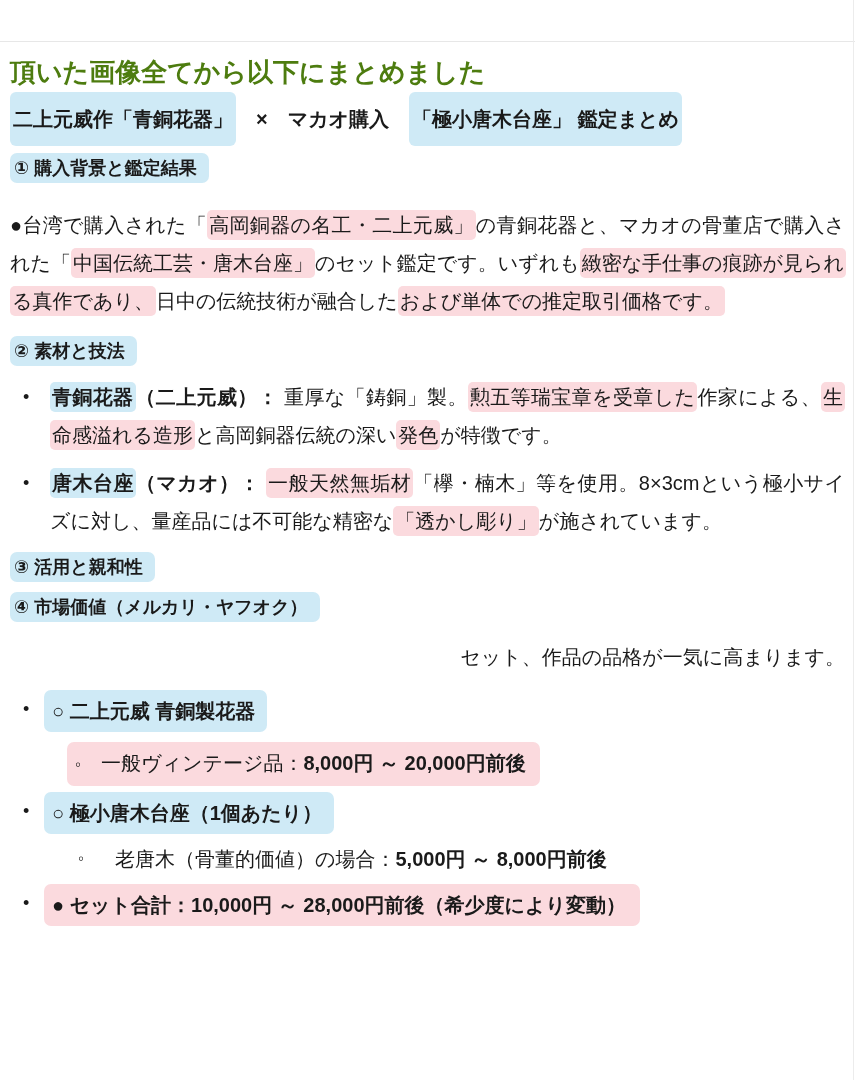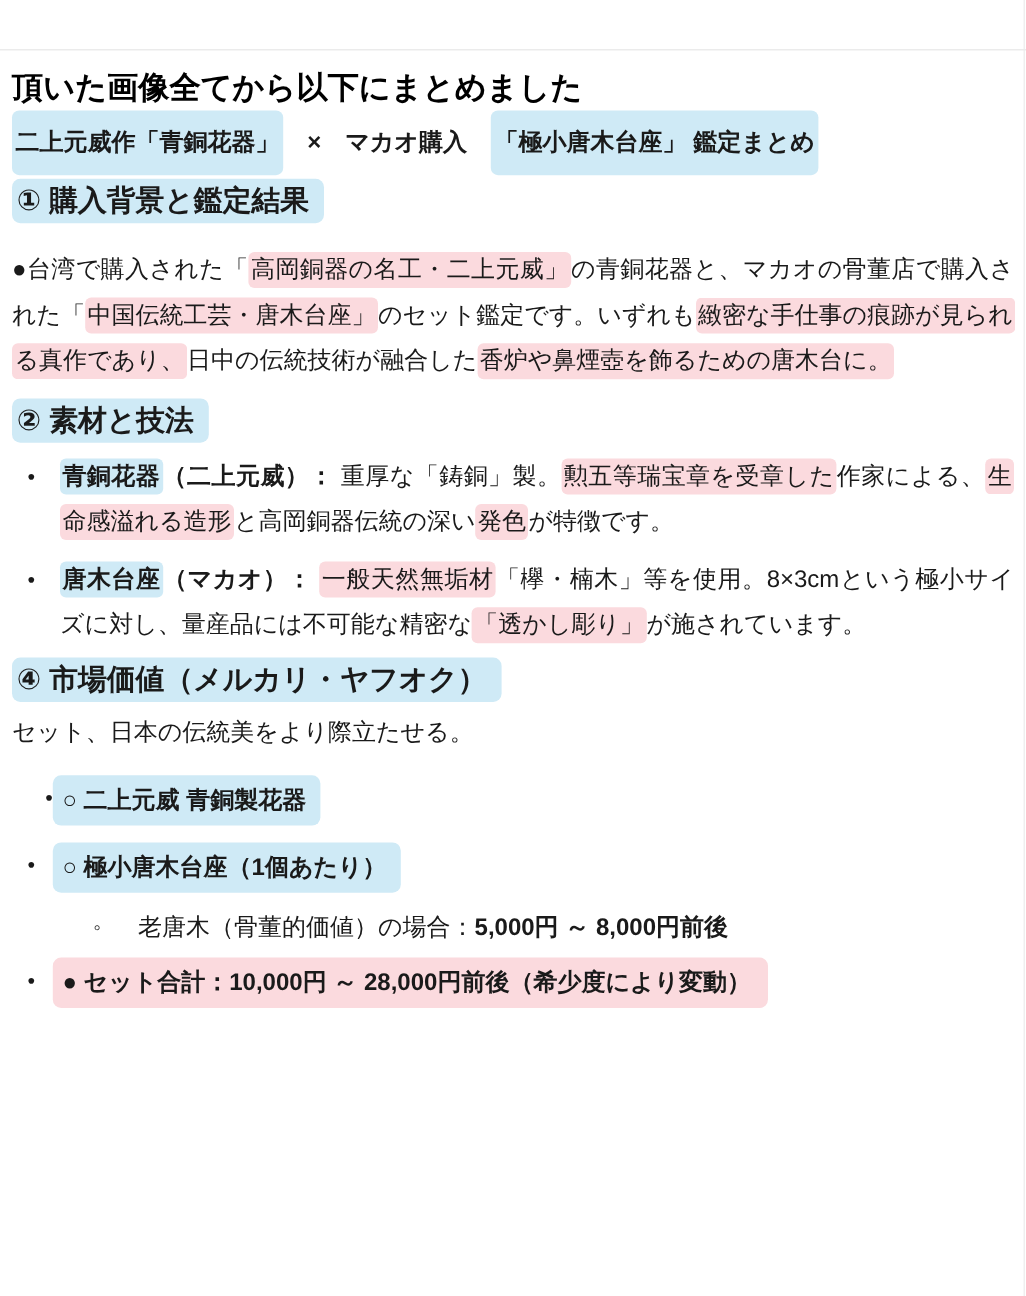--- a/index.html
+++ b/index.html
@@ -10,23 +10,23 @@
     -webkit-font-smoothing:antialiased;
   }
   .topbar{height:41px;border-bottom:1px solid #e7e7e7;position:relative;overflow:hidden;}
   .menu-btn{
     position:absolute;top:-9px;right:16px;border:none;background:none;cursor:pointer;
     color:#8f8f8f;font-size:13px;letter-spacing:5px;padding:0;line-height:1;
     font-family:"Liberation Sans","DejaVu Sans",sans-serif;
   }
   .right-edge{position:absolute;top:0;right:1px;width:1px;height:100%;background:#ececec;}
   .page{padding:0 10px 0 10px;}
-  .title{font-size:26px;line-height:32px;font-weight:700;margin:15px 0 0 0;color:#000000;}
+  .title{font-size:26px;line-height:32px;font-weight:700;margin:15px 0 0 0;color:#4d7c0f;font-family:Liberation Serif, serif;}
   .subtitle{font-size:20px;line-height:30px;font-weight:700;}
-  .heading{font-size:24px;line-height:30px;font-weight:700;}
+  .heading{font-size:18px;line-height:30px;font-weight:700;}
   .para{font-size:20px;line-height:38px;text-align:justify;}
   .li{display:flex;font-size:20px;line-height:38px;}
   .li .ct{text-align:justify;}
   .li .ct.grow{flex:1;}
   .l1 > .mk{width:40px;flex:none;padding-left:13px;box-sizing:border-box;font-size:18px;}
   .l1.has-wrap > .mk{width:34px;}
   .l2{padding-left:57px;}
   .l2 > .mk{width:48px;flex:none;padding-left:11px;box-sizing:border-box;font-size:17px;}
   .seg{white-space:pre-wrap;}
   .b{font-weight:700;}
@@ -62,35 +62,39 @@
 
 <div class="topbar">
   <button class="menu-btn"><span>•••</span></button>
 </div>
 
 <div class="page">
   <h1 class="title">頂いた画像全てから以下にまとめました</h1>
   <div id="content">
       <div class="subtitle"><span class="seg hl-blue b">二上元威作「青銅花器」</span><span class="seg b">　×　マカオ購入　</span><span class="seg hl-blue b">「極小唐木台座」 鑑定まとめ</span></div>
       <div class="heading"><span class="seg hl-blue b">① 購入背景と鑑定結果</span></div>
-      <div class="para"><span class="seg">●台湾で購入された「</span><span class="seg hl-pink">高岡銅器の名工・二上元威」</span><span class="seg">の青銅花器と、マカオの骨董店で購入された「</span><span class="seg hl-pink">中国伝統工芸・唐木台座」</span><span class="seg">のセット鑑定です。いずれも</span><span class="seg hl-pink">緻密な手仕事の痕跡が見られる真作であり、</span><span class="seg">日中の伝統技術が融合した</span><span class="seg hl-pink">香炉や鼻煙壺を飾るための唐木台に。</span></div>
+      <div class="para"><span class="seg">●台湾で購入された「</span><span class="seg hl-pink">高岡銅器の名工・二上元威」</span><span class="seg">の青銅花器と、マカオの骨董店で購入された「</span><span class="seg hl-pink">中国伝統工芸・唐木台座」</span><span class="seg">のセット鑑定です。いずれも</span><span class="seg hl-pink">緻密な手仕事の痕跡が見られる真作であり、</span><span class="seg">日中の伝統技術が融合した</span><span class="seg hl-pink">および単体での推定取引価格です。</span></div>
       <div class="heading"><span class="seg hl-blue b">② 素材と技法</span></div>
       <div class="li l1">
         <span class="mk">•</span>
         <div class="ct grow"><span class="seg hl-blue b">青銅花器</span><span class="seg b">（二上元威）：</span><span class="seg"> 重厚な「鋳銅」製。</span><span class="seg hl-pink">勲五等瑞宝章を受章した</span><span class="seg">作家による、</span><span class="seg hl-pink">生命感溢れる造形</span><span class="seg">と高岡銅器伝統の深い</span><span class="seg hl-pink">発色</span><span class="seg">が特徴です。</span></div>
       </div>
       <div class="li l1">
         <span class="mk">•</span>
         <div class="ct grow"><span class="seg hl-blue b">唐木台座</span><span class="seg b">（マカオ）：</span><span class="seg"> </span><span class="seg hl-pink">一般天然無垢材</span><span class="seg">「欅・楠木」等を使用。8×3cmという極小サイズに対し、量産品には不可能な精密な</span><span class="seg hl-pink">「透かし彫り」</span><span class="seg">が施されています。</span></div>
       </div>
+      <div class="heading"><span class="seg hl-blue b">③ 活用と親和性</span></div>
       <div class="heading"><span class="seg hl-blue b">④ 市場価値（メルカリ・ヤフオク）</span></div>
-      <div class="para"><span class="seg">セット、日本の伝統美をより際立たせる。</span></div>
+      <div class="para"><span class="seg">セット、作品の品格が一気に高まります。</span></div>
       <div class="li l1 has-wrap">
         <span class="mk">•</span>
         <div class="ct wrap-blue"><span class="seg b">○ 二上元威 青銅製花器</span></div>
+      </div>
+      <div class="li l2">
+        <div class="ct wrap-pink"><span class="mk">◦</span><span class="seg">一般ヴィンテージ品：</span><span class="seg b">8,000円 ～ 20,000円前後</span></div>
       </div>
       <div class="li l1 has-wrap">
         <span class="mk">•</span>
         <div class="ct wrap-blue"><span class="seg b">○ 極小唐木台座（1個あたり）</span></div>
       </div>
       <div class="li l2">
         <span class="mk">◦</span>
         <div class="ct grow"><span class="seg">老唐木（骨董的価値）の場合：</span><span class="seg b">5,000円 ～ 8,000円前後</span></div>
       </div>
       <div class="li l1 has-wrap">

